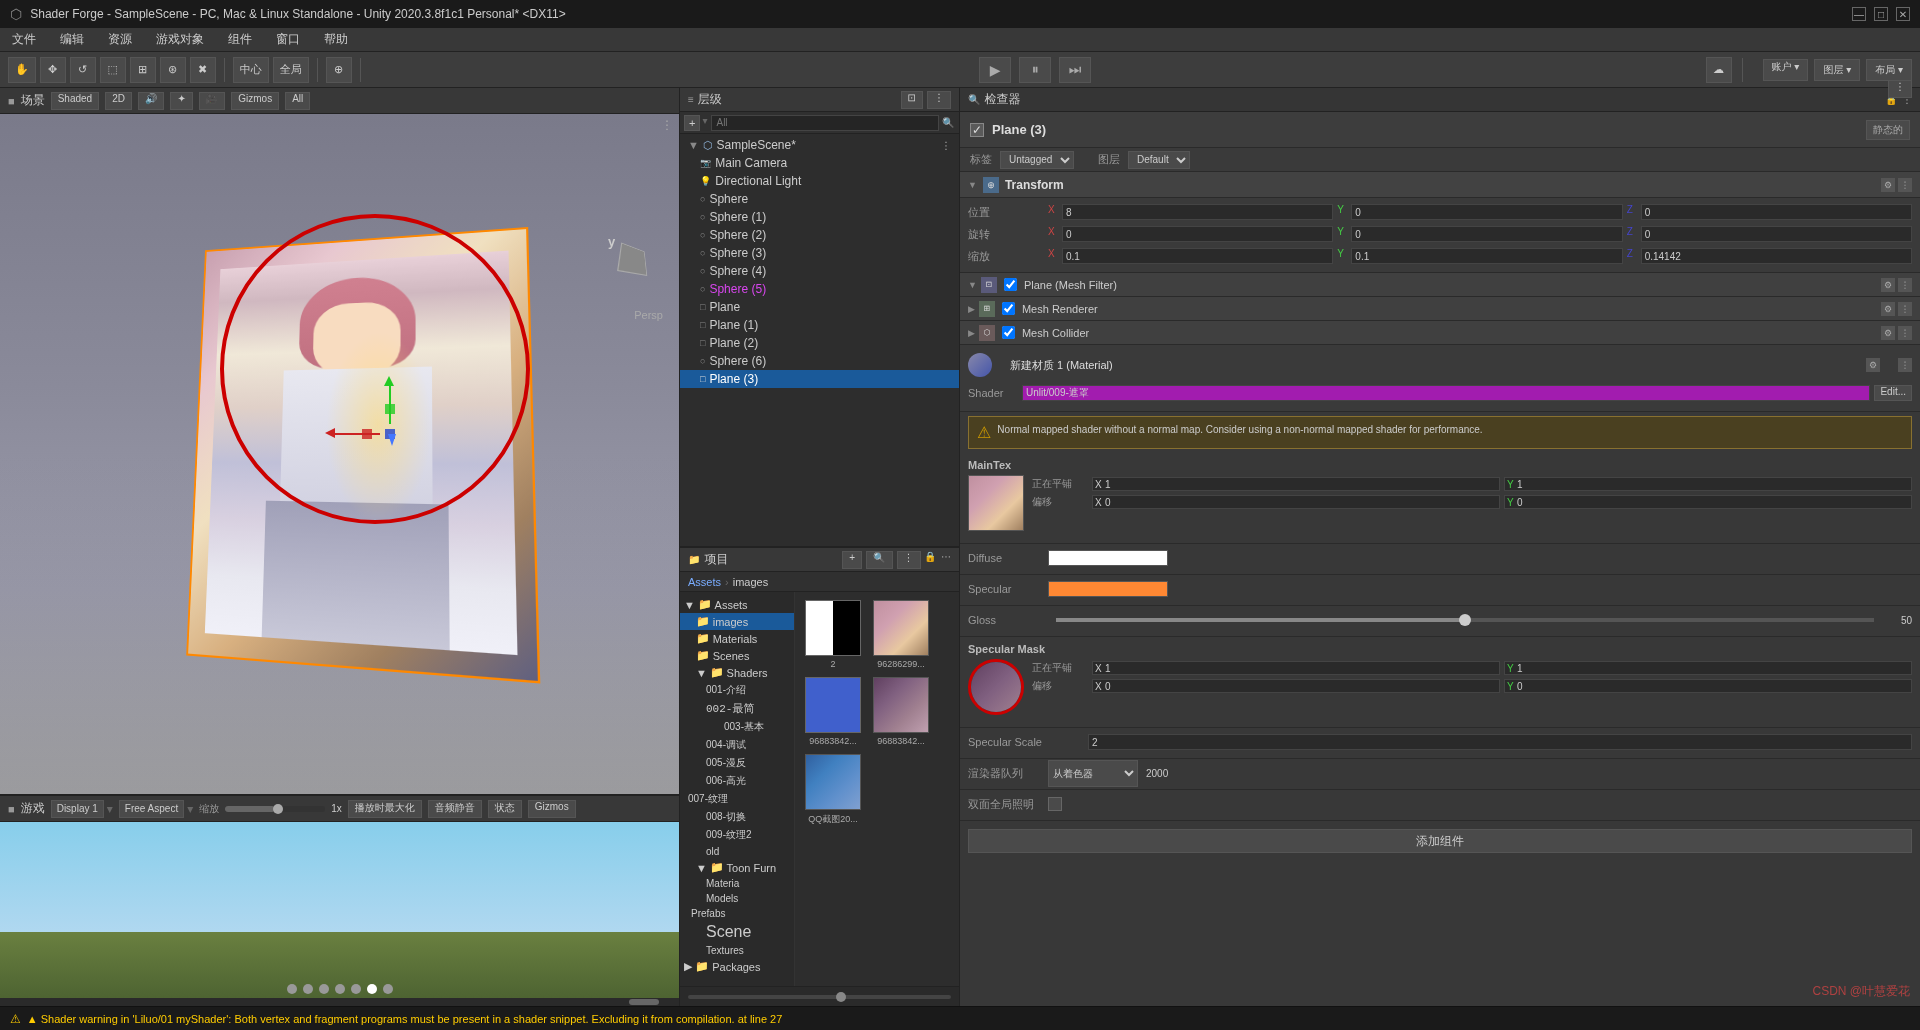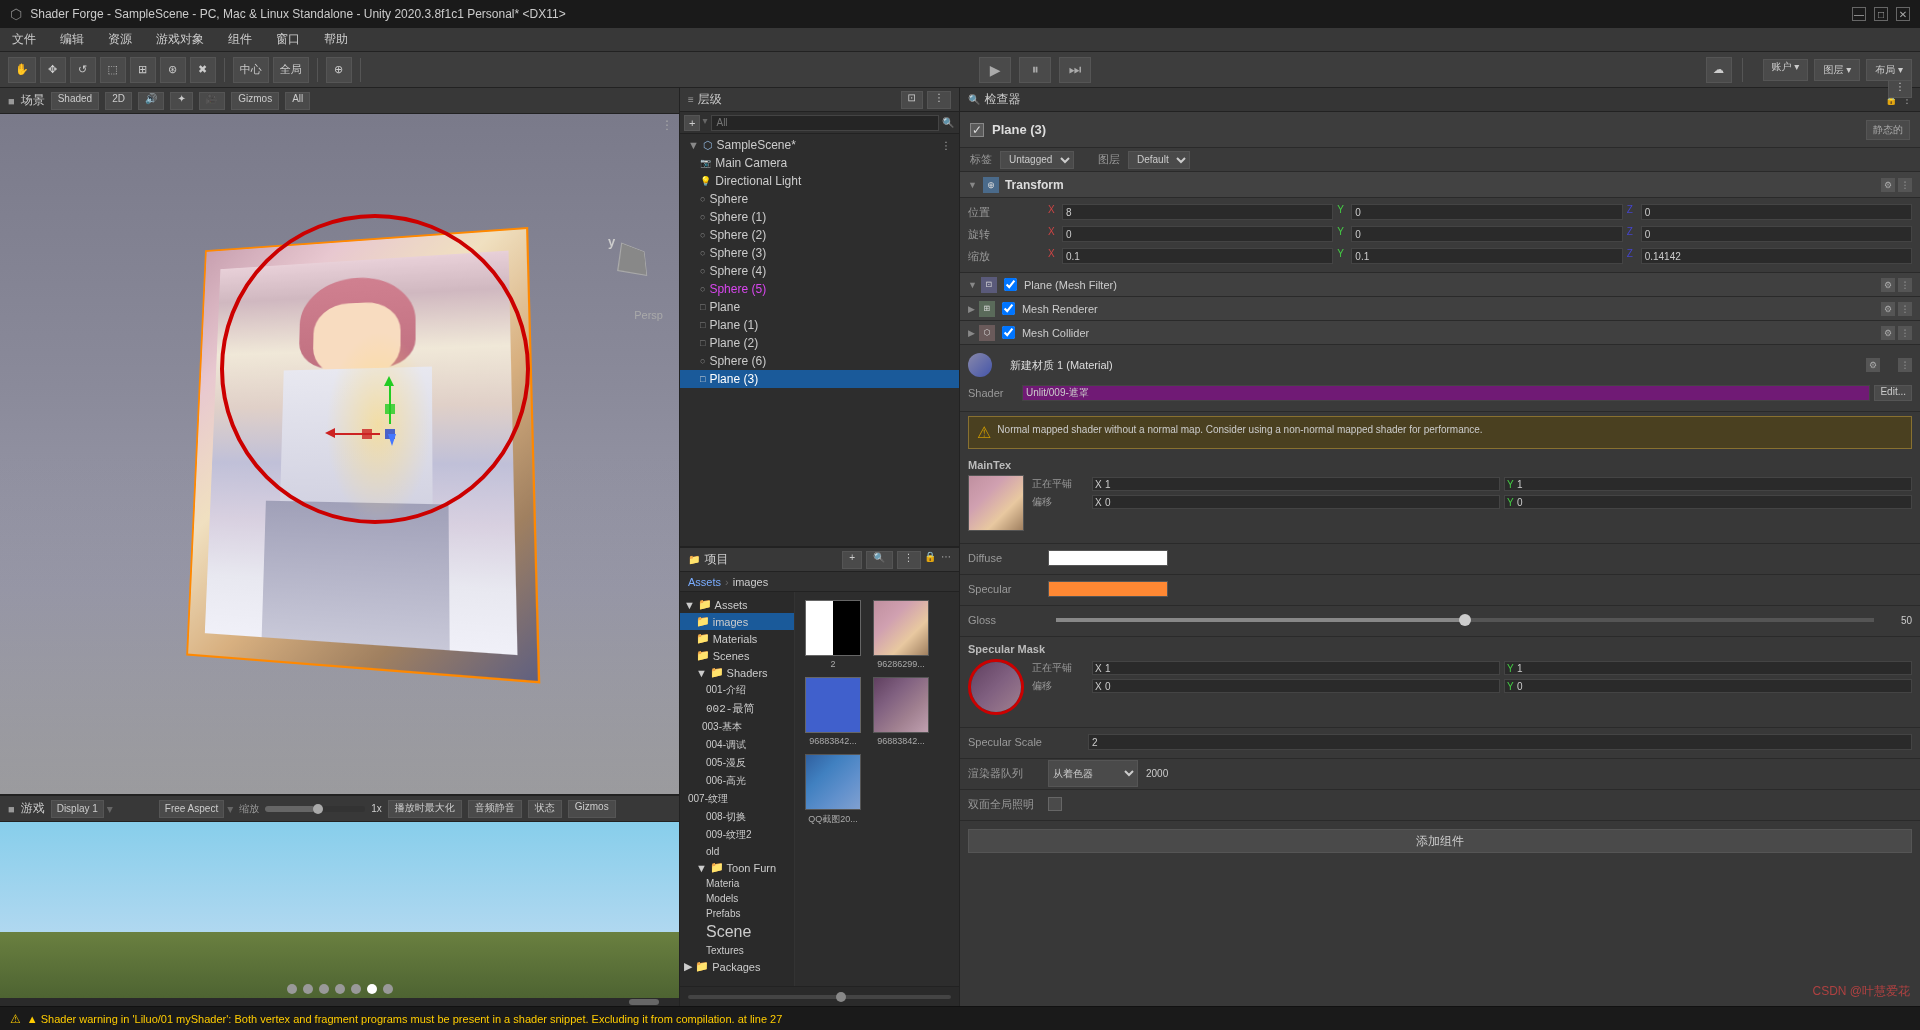--- a/index.html
+++ b/index.html
@@ -180,21 +180,21 @@
     }
     .mesh-comp-name { color: #ccc; font-size: 11px; flex: 1; }
 
     
     .material-section { background: #3a3a3a; padding: 8px; border-bottom: 1px solid #2a2a2a; }
     .mat-header { display: flex; align-items: center; gap: 18px; margin-bottom: 6px; }
     .mat-icon { width: 24px; height: 24px; border-radius: 50%; background: linear-gradient(135deg, #8888aa, #4455aa); }
     .mat-name { color: #ddd; font-size: 11px; flex: 1; }
     .mat-shader-row { display: flex; align-items: center; gap: 4px; height: 20px; }
     .mat-shader-label { color: #999; font-size: 11px; width: 50px; }
-    .mat-shader-val { flex: 1; background: #701a75; border: 1px solid #444; color: #ccc; font-size: 10px; height: 16px; display: flex; align-items: center; padding: 0 3px; }
+    .mat-shader-val { flex: 1; background: #a21caf; border: 1px solid #444; color: #ccc; font-size: 10px; height: 16px; display: flex; align-items: center; padding: 0 3px; }
     .mat-edit-btn { background: #4a4a4a; border: 1px solid #555; color: #ccc; font-size: 10px; height: 16px; padding: 0 5px; cursor: pointer; }
 
     
     .warning-box {
       background: #4a4020; border: 1px solid #887030; padding: 6px 8px; margin: 4px 8px; display: flex; gap: 6px; align-items: flex-start;
     }
     .warning-icon { color: #cc9900; font-size: 16px; flex-shrink: 0; }
     .warning-text { color: #ccc; font-size: 10px; line-height: 1.4; }
 
     
@@ -394,21 +394,21 @@
     </div>
 
     <div id="game-panel" style="height:210px; display:flex; flex-direction:column;">
       <div id="game-toolbar" style="height:26px; background:#383838; display:flex; align-items:center; padding:0 8px; gap:6px; border-bottom:1px solid #222;">
         <span style="color:#999; font-size:11px;">■</span>
         <span style="color:#ccc; font-size:12px;">游戏</span>
         <div style="display:flex; align-items:center; gap:3px;">
           <span style="background:#4a4a4a; border:1px solid #555; color:#ccc; font-size:10px; height:18px; padding:0 5px; display:flex; align-items:center;">Display 1</span>
           <span style="color:#666;">▾</span>
         </div>
-        <div style="display:flex; align-items:center; gap:3px;margin-left:40px;">
+        <div style="display:flex; align-items:center; gap:3px;">
           <span style="background:#4a4a4a; border:1px solid #555; color:#ccc; font-size:10px; height:18px; padding:0 5px; display:flex; align-items:center;">Free Aspect</span>
           <span style="color:#666;">▾</span>
         </div>
         <span style="color:#999; font-size:10px;">缩放</span>
         <div style="width:100px; height:6px; background:#333; border-radius:3px; position:relative;">
           <div style="width:50px; height:6px; background:#666; border-radius:3px;"></div>
           <div style="width:10px; height:10px; background:#aaa; border-radius:50%; position:absolute; left:48px; top:-2px;"></div>
         </div>
         <span style="color:#ccc; font-size:10px;">1x</span>
         <div class="scene-btn">播放时最大化</div>
@@ -565,21 +565,21 @@
             <span>▼</span>
             <span>📁</span>
             <span>Shaders</span>
           </div>
           <div class="proj-folder" style="padding-left:26px; font-size:10px;">
             <span>001-介绍</span>
           </div>
           <div class="proj-folder" style="padding-left:26px; font-size:11px;font-family:Liberation Mono, monospace;">
             <span>002-最简</span>
           </div>
-          <div class="proj-folder" style="padding-left:22px; font-size:10px;">
+          <div class="proj-folder" style="padding-left:44px; font-size:10px;">
             <span>003-基本</span>
           </div>
           <div class="proj-folder" style="padding-left:26px; font-size:10px;">
             <span>004-调试</span>
           </div>
           <div class="proj-folder" style="padding-left:26px; font-size:10px;">
             <span>005-漫反</span>
           </div>
           <div class="proj-folder" style="padding-left:26px; font-size:10px;">
             <span>006-高光</span>
@@ -600,21 +600,21 @@
             <span>▼</span>
             <span>📁</span>
             <span>Toon Furn</span>
           </div>
           <div class="proj-folder" style="padding-left:26px; font-size:10px;">
             <span>Materia</span>
           </div>
           <div class="proj-folder" style="padding-left:26px; font-size:10px;">
             <span>Models</span>
           </div>
-          <div class="proj-folder" style="padding-left:26px; font-size:10px;">
+          <div class="proj-folder" style="padding-left:11px; font-size:10px;">
             <span>Prefabs</span>
           </div>
           <div class="proj-folder" style="padding-left:26px; font-size:16px;">
             <span>Scene</span>
           </div>
           <div class="proj-folder" style="padding-left:26px; font-size:10px;">
             <span>Textures</span>
           </div>
           <div class="proj-folder" style="padding-left:4px;">
             <span>▶</span>

